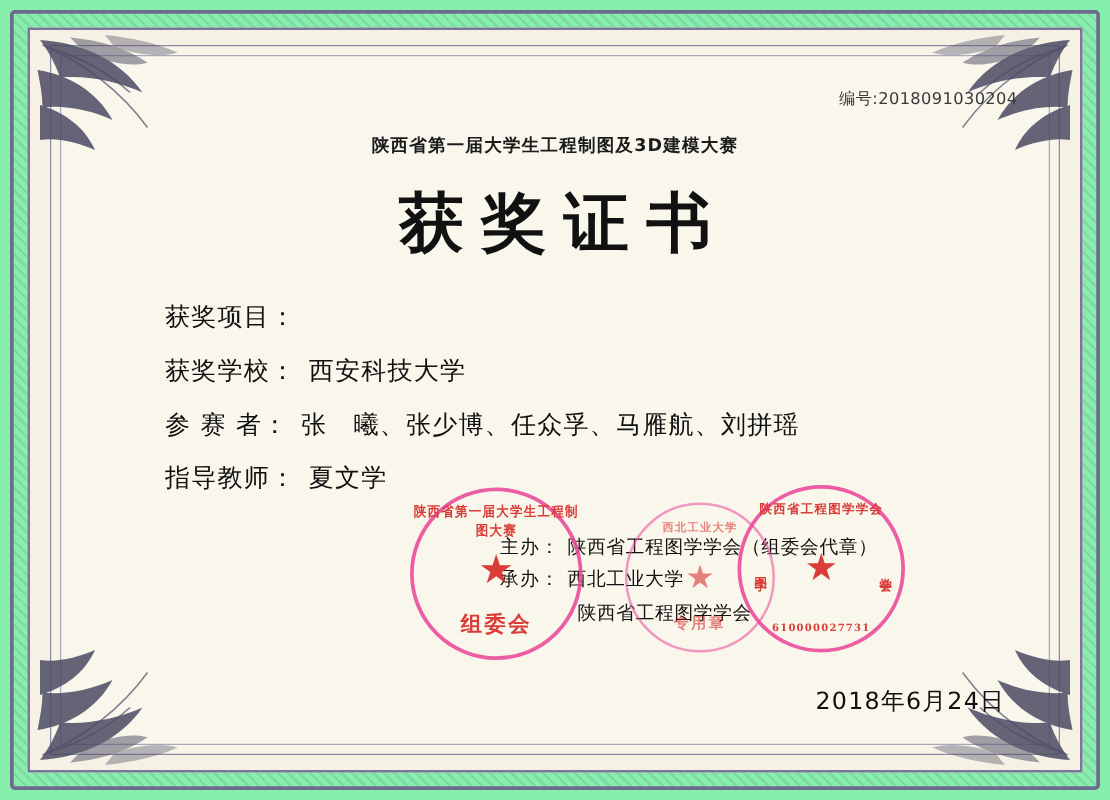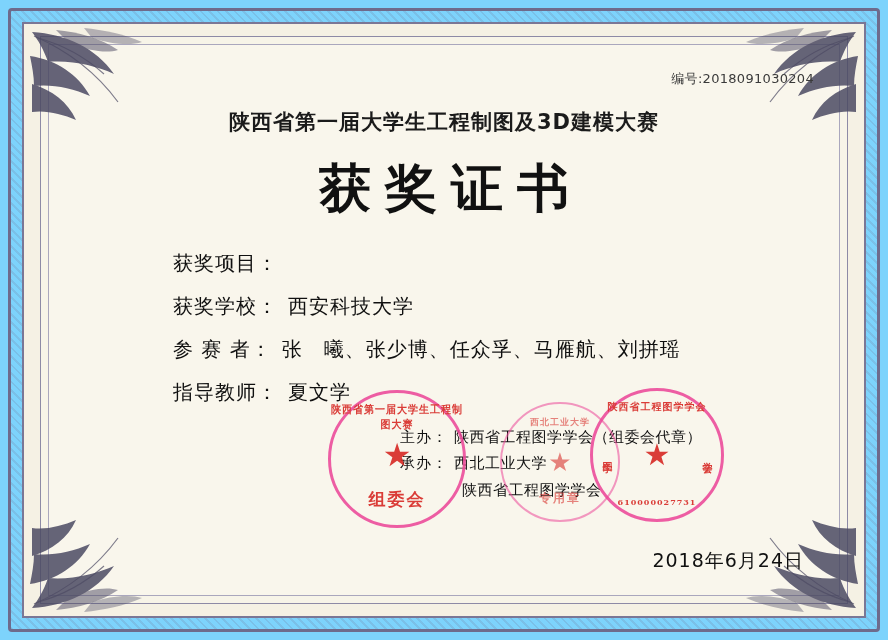--- a/index.html
+++ b/index.html
@@ -11,21 +11,21 @@
     width: 888px;
     height: 640px;
     font-family: "DejaVu Sans", "Liberation Sans", sans-serif;
     overflow: hidden;
   }
 
   #certificate {
     position: relative;
     width: 888px;
     height: 640px;
-    background: #7dd3fc;
+    background: #86efac;
     box-sizing: border-box;
   }
 
   
   .frame-outer {
     position: absolute;
     left: 8px; top: 8px; right: 8px; bottom: 8px;
     border: 3px solid #6e6b8c;
     border-radius: 4px;
     background:
@@ -78,21 +78,21 @@
     top: 18px;
     font-size: 13px;
     color: #3a3a3a;
     letter-spacing: 0.3px;
     font-family: "DejaVu Sans", "Liberation Sans", sans-serif;
   }
 
   .subtitle {
     margin-top: 56px;
     text-align: center;
-    font-size: 21px;
+    font-size: 14px;
     font-weight: bold;
     color: #1b1b1b;
     letter-spacing: 1px;
   }
 
   .main-title {
     margin-top: 18px;
     text-align: center;
     font-size: 52px;
     font-weight: bold;
@@ -105,21 +105,20 @@
   .fields {
     margin-top: 26px;
     padding-left: 62px;
   }
   .field-row {
     display: flex;
     align-items: center;
     margin-bottom: 16px;
     font-size: 20px;
     color: #101010;
-    margin-left: 41px;
   }
   .field-label {
     white-space: nowrap;
     letter-spacing: 1px;
   }
   .field-value {
     margin-left: 10px;
     white-space: nowrap;
     letter-spacing: 1px;
   }

